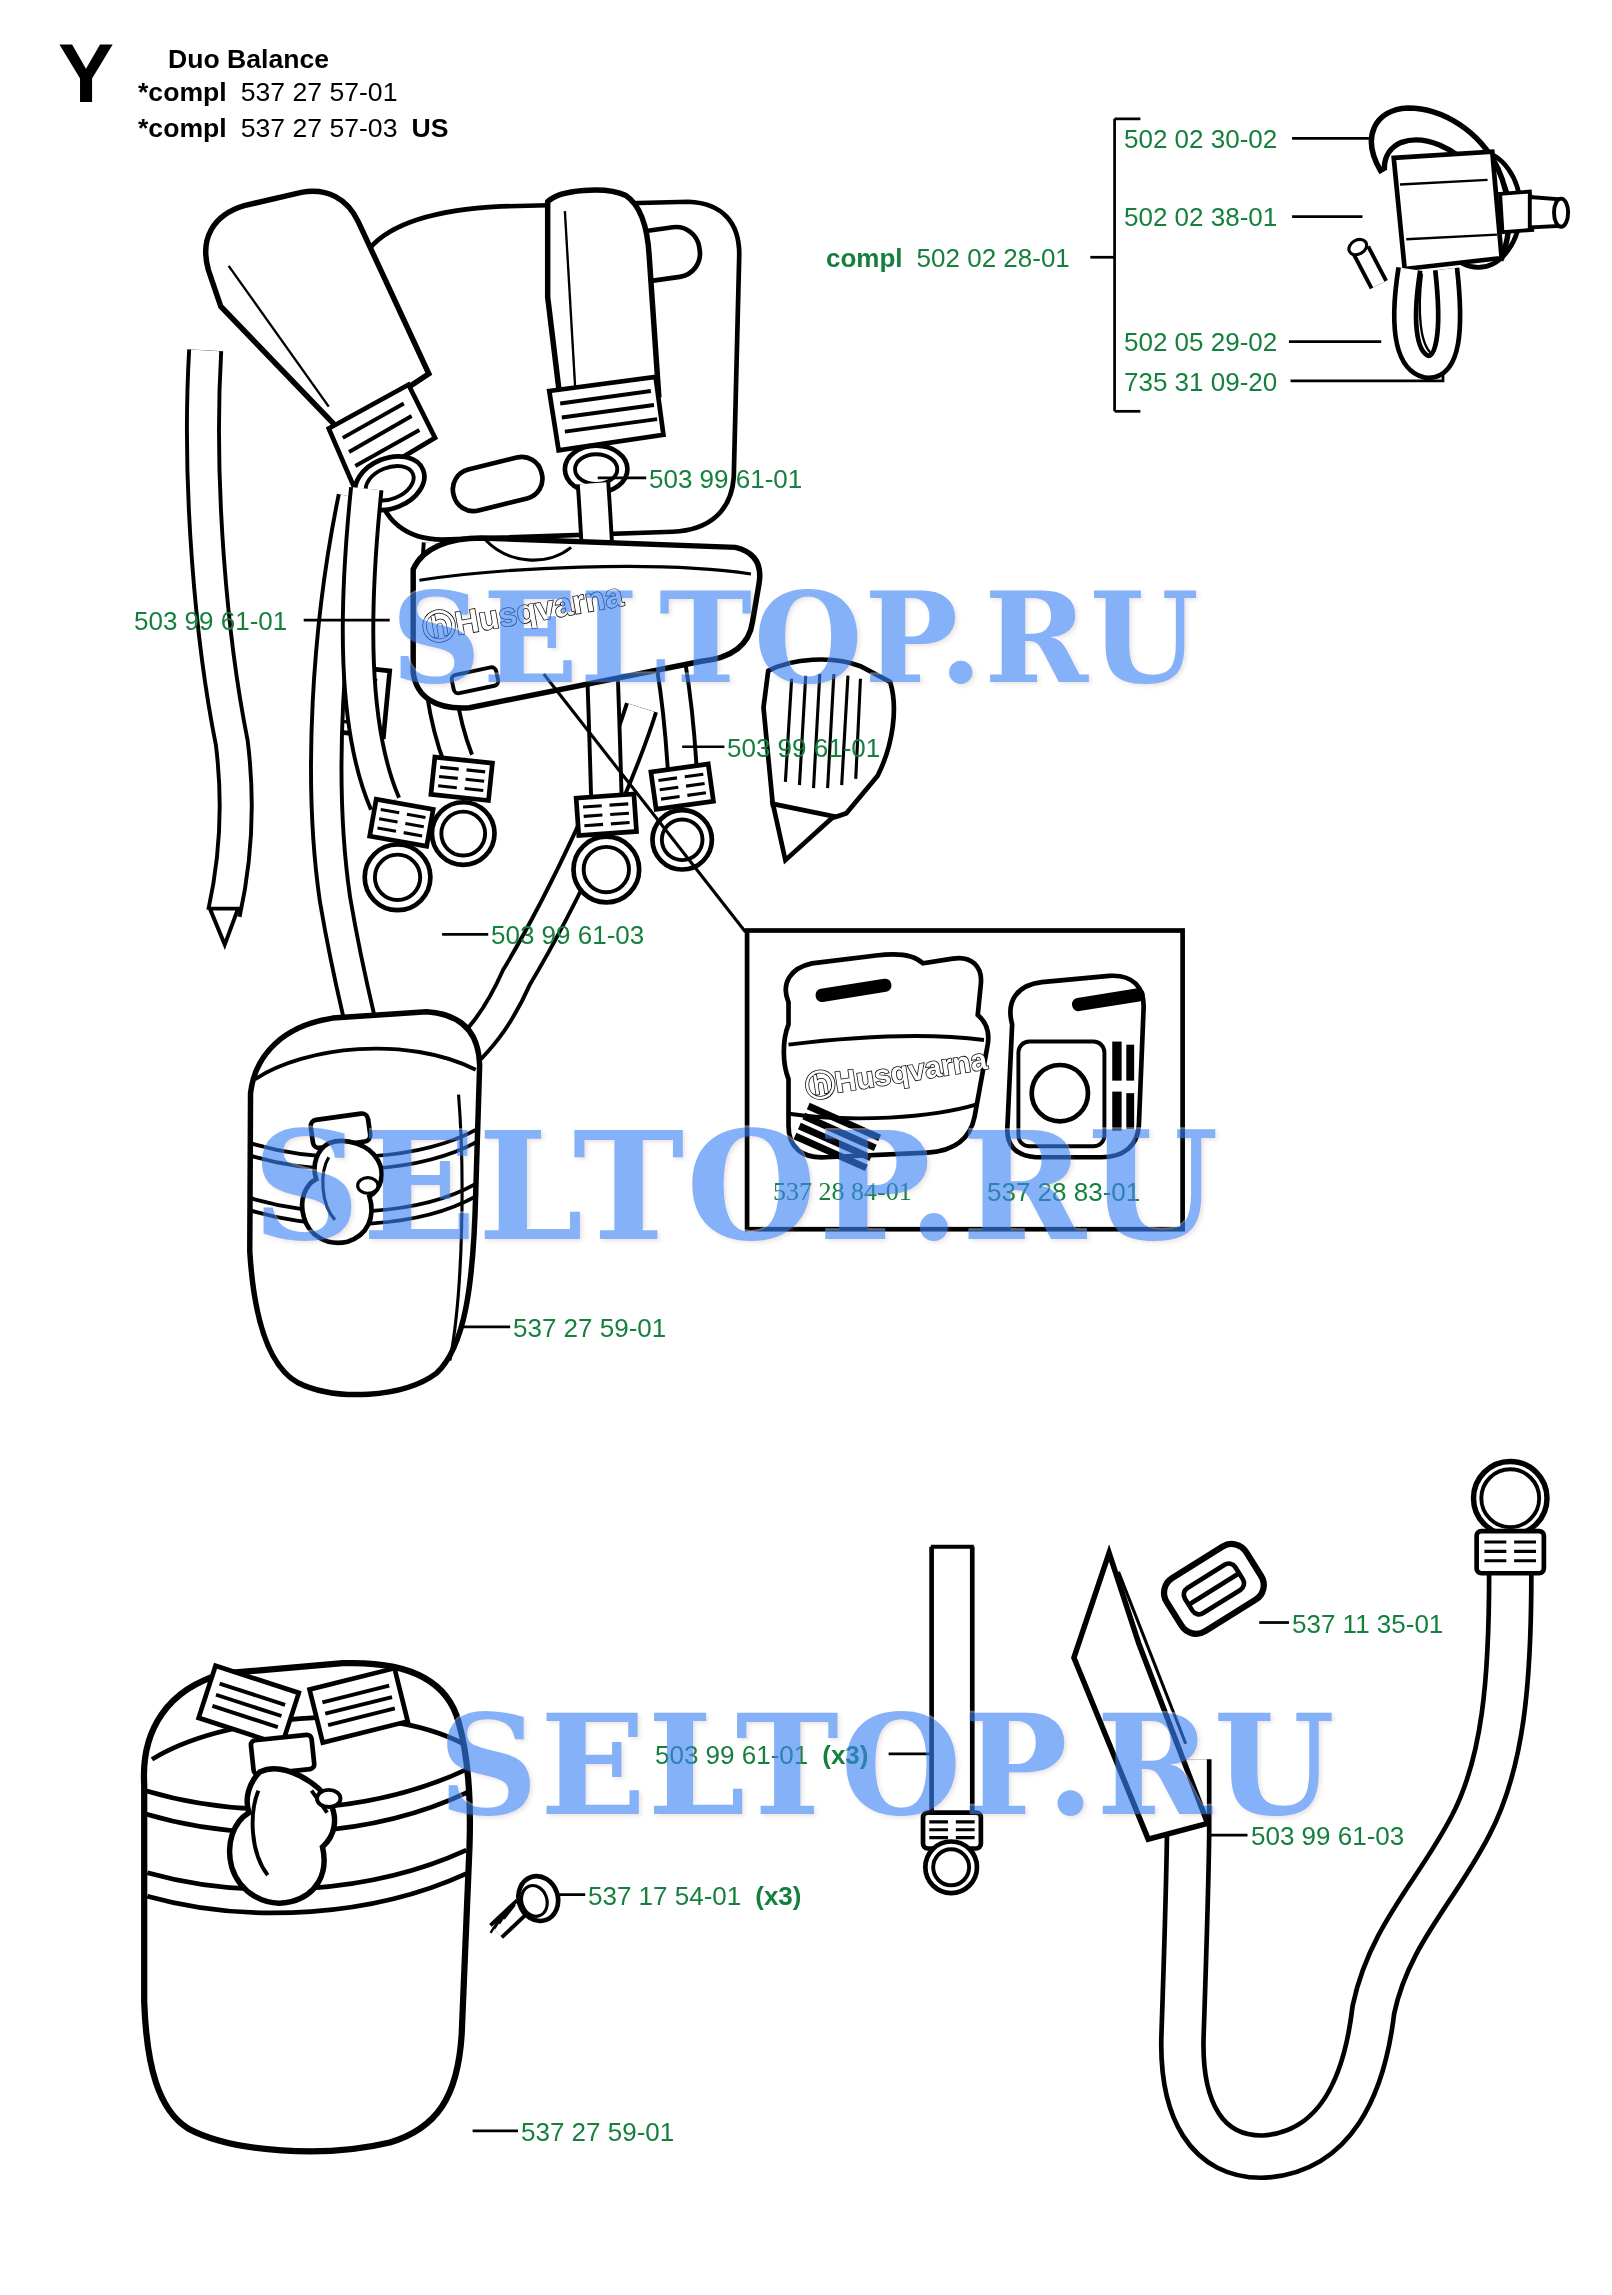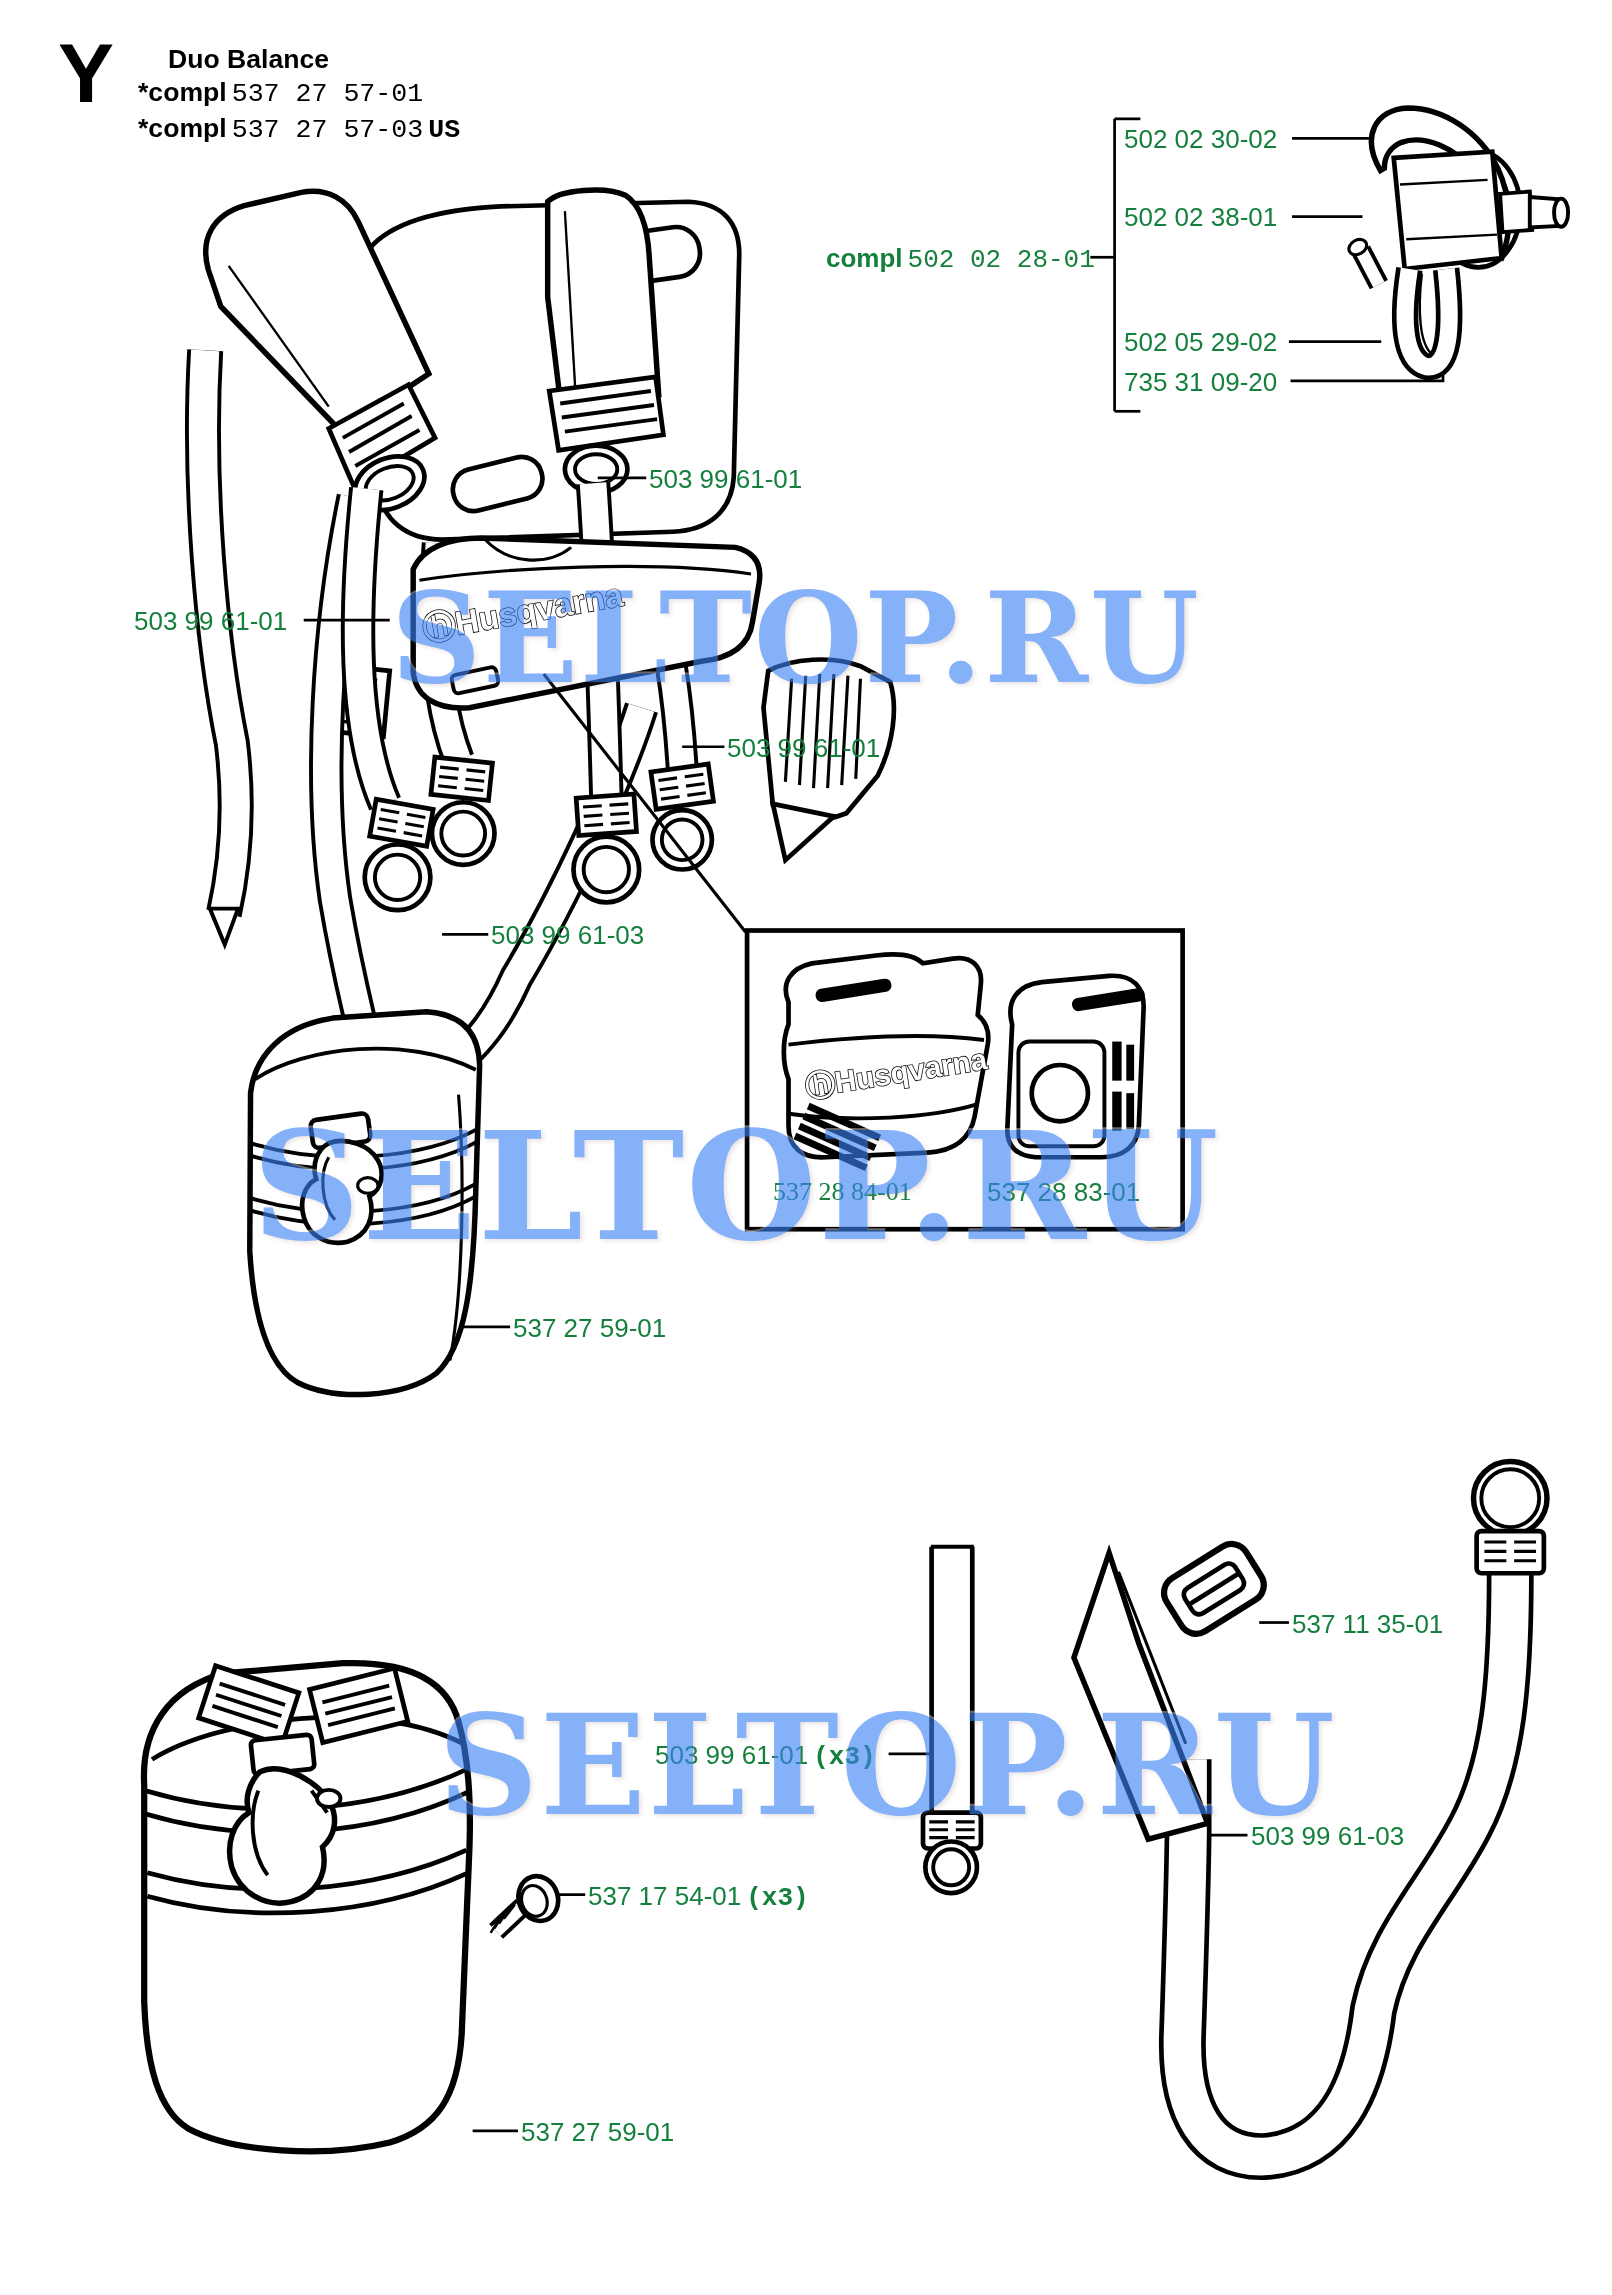--- a/index.html
+++ b/index.html
@@ -1,21 +1,21 @@
 <!DOCTYPE html>
 <html style="font-size:12.5px"><head>
 <meta charset="utf-8">
 <style>
   html,body{margin:0;padding:0;}
   body{width:1613px;height:2295px;background:#fff;font-family:"Liberation Sans",sans-serif;color:#000;}
   .page{position:relative;width:1613px;height:2295px;overflow:hidden;background:#fff;}
   svg.art{position:absolute;left:0;top:0;}
   .co{position:absolute;font-size:26px;line-height:1.1;white-space:nowrap;color:#15803d;}
   .b{font-weight:bold;}
-  .sp{margin-left:5px;font-family:Liberation Mono, monospace;}
+  .sp{margin-left:14px;}
   
   #hdr-y{position:absolute;left:58px;top:31px;font-size:84px;font-weight:bold;line-height:1;}
   #hdr-title{position:absolute;left:138px;top:44px;font-size:26.6px;font-weight:bold;margin-left:30px;}
   #hdr-v1{position:absolute;left:138px;top:77px;font-size:26.6px;}
   #hdr-v2{position:absolute;left:138px;top:113px;font-size:26.6px;}
   
   #co-compl{left:826px;top:244px;width:263px;text-align:left;}
   #co-p1{left:1124px;top:125px;}
   #co-p2{left:1124px;top:203px;}
   #co-p3{left:1124px;top:328px;}

